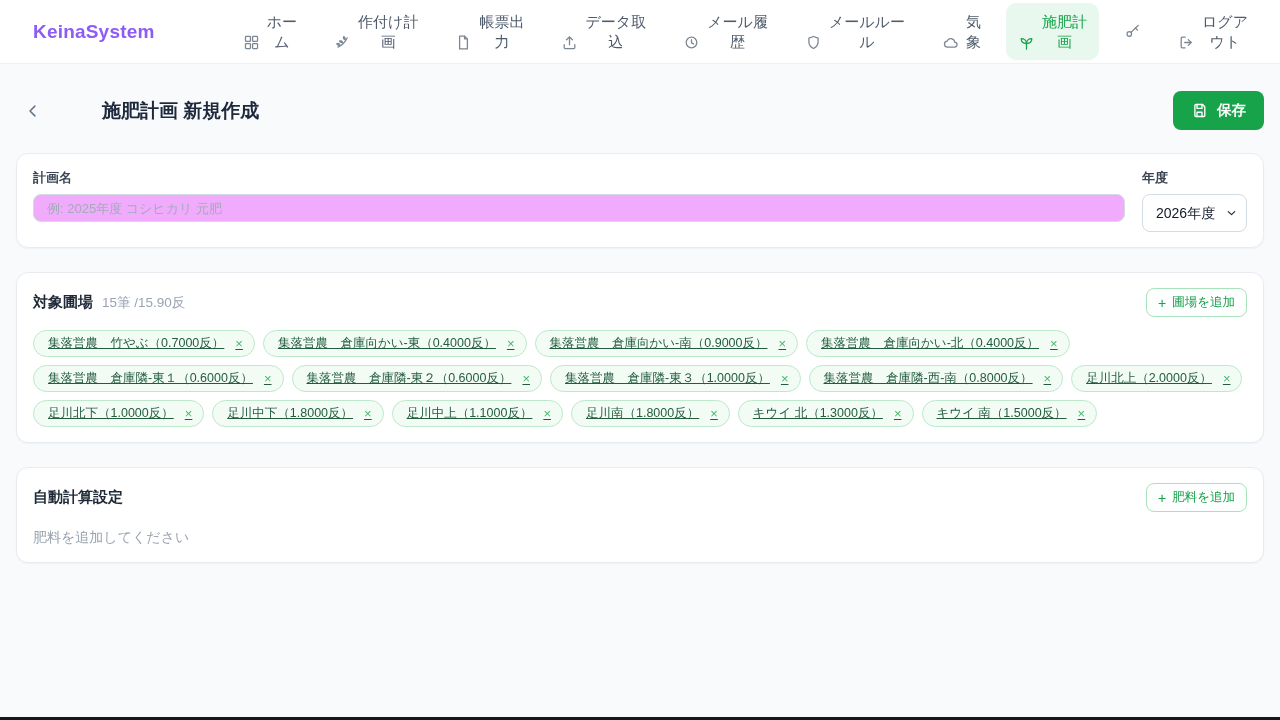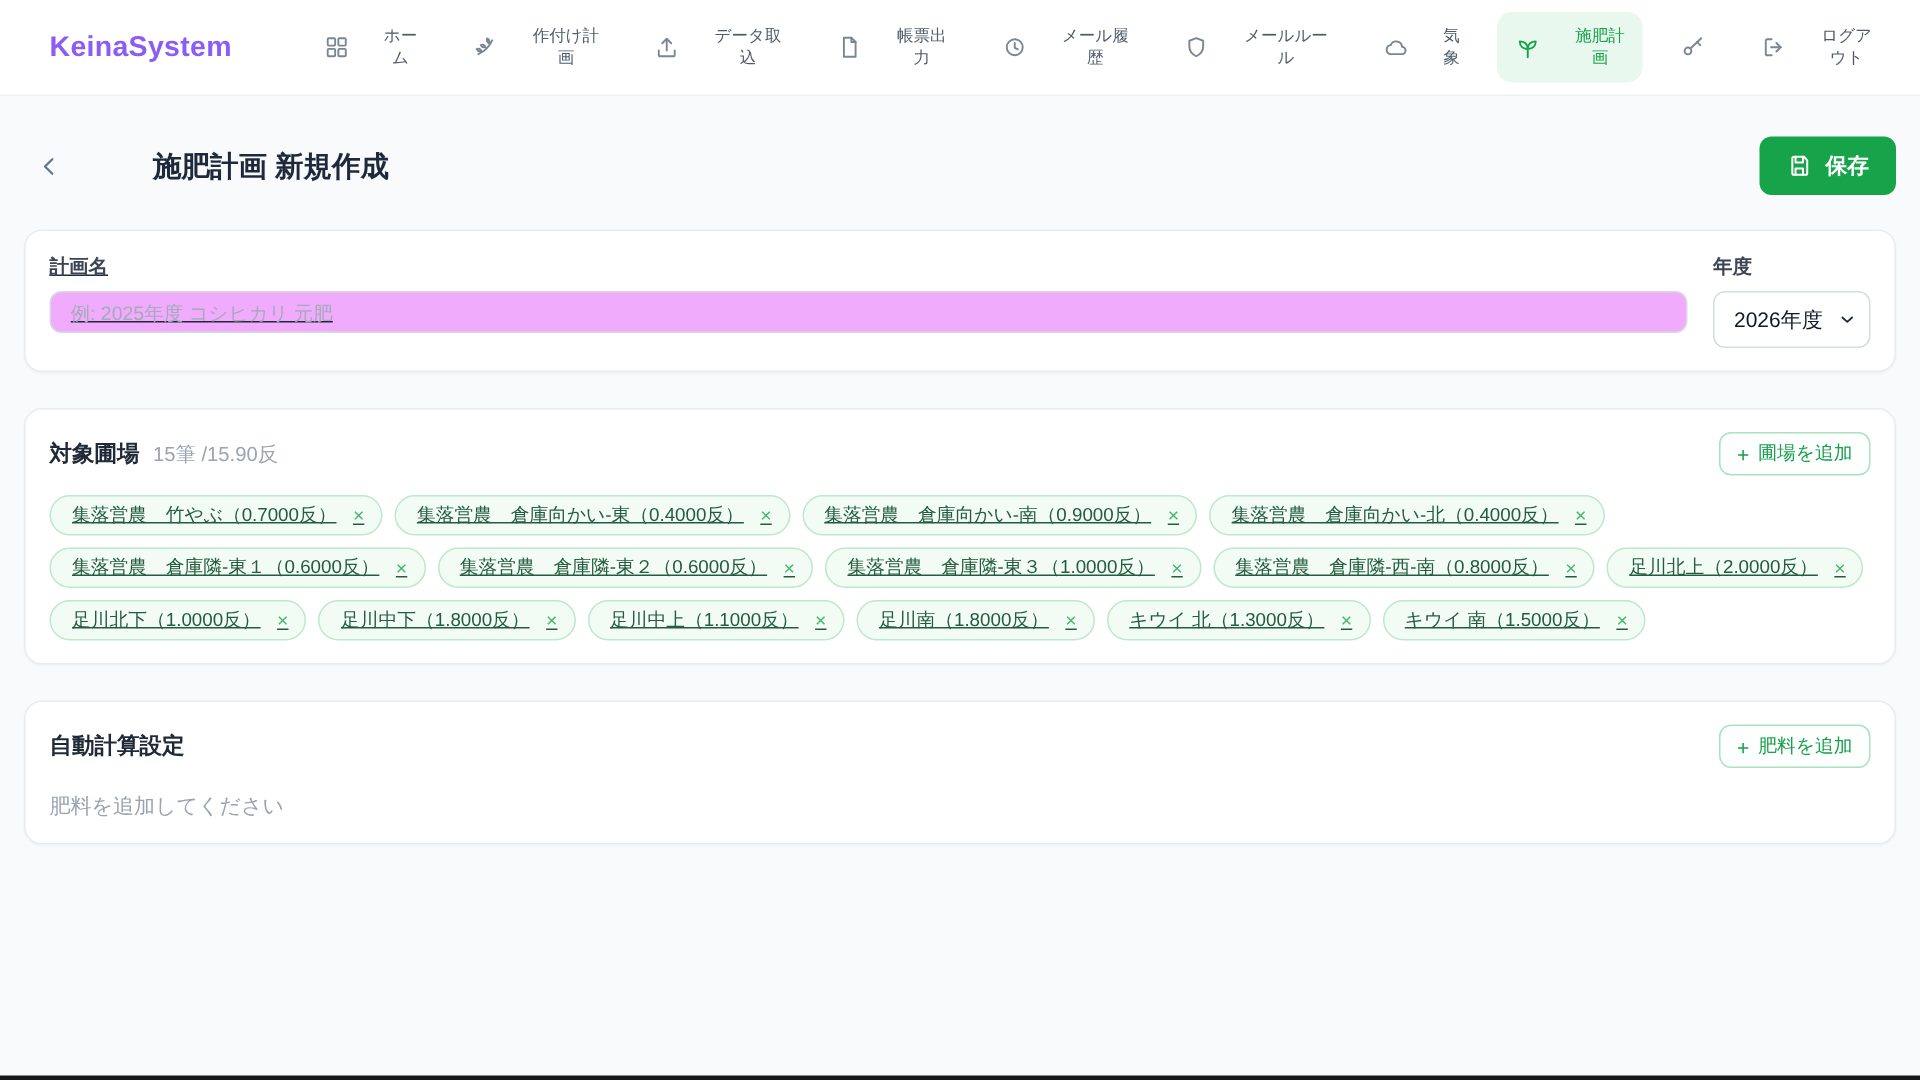--- a/index.html
+++ b/index.html
@@ -5,22 +5,22 @@
   * { margin:0; padding:0; box-sizing:border-box; }
   html,body { width:1280px; height:720px; overflow:hidden; }
   body { font-family:"Liberation Sans", sans-serif; background:#f8fafc; color:#1f2937; }
   button { font-family:inherit; background:none; border:none; cursor:pointer; }
 
   
   .navbar { height:64px; background:#ffffff; display:flex; align-items:center;
             padding:0 20px 0 33px; border-bottom:1px solid #eef1f4; }
   .brand { font-size:19px; font-weight:700; color:#8b5cf6; letter-spacing:.2px; }
   .nav { margin-left:auto; display:flex; align-items:center; gap:13px; }
-  .nav-item { display:flex; align-items:center; gap:23px; padding:9px 12px; border-radius:10px;
-              color:#4f5b6b; font-size:11px; line-height:1.3; }
+  .nav-item { display:flex; align-items:flex-end; gap:7px; padding:9px 12px; border-radius:10px;
+              color:#4f5b6b; font-size:15px; line-height:1.3; }
   .nav-item .nav-icon { display:flex; align-items:center; color:#7b8694; }
   .nav-item svg { width:17px; height:17px; stroke:currentColor; fill:none;
                   stroke-width:1.8; stroke-linecap:round; stroke-linejoin:round; }
   .nav-label { text-align:center; white-space:pre-line; }
   .nav-item.active { background:#e9f8ef; color:#17a34a; }
   .nav-item.active .nav-icon { color:#17a34a; }
 
   
   .page { padding:0 16px; }
   .title-row { display:flex; align-items:center; margin:27px 0 23px;gap:44px; }
@@ -34,21 +34,21 @@
               border-radius:8px; padding:10px 18px; }
   .save-btn svg { width:17px; height:17px; stroke:#ffffff; fill:none; stroke-width:1.9;
                   stroke-linecap:round; stroke-linejoin:round; }
 
   .card { background:#ffffff; border:1px solid #e8ecf1; border-radius:12px;
           padding:15px 16px; margin-bottom:24px; box-shadow:0 1px 2px rgba(16,24,40,.04); }
 
   
   .form-row { display:flex; gap:17px; }
   .field-col { display:flex; flex-direction:column; }
-  .col-plan { flex:1;text-decoration:underline; }
+  .col-plan { flex:1; }
   .col-year { width:105px; }
   .col-variety { width:193px; }
   .field-label { font-size:13px; font-weight:700; color:#3b4554; margin-bottom:7px; }
   .text-input { height:28px; border:1px solid #d5dbe3; border-radius:8px; padding:0 13px;
                 font-size:13px; color:#1f2937; outline:none; width:100%; background:#f0abfc; }
   .text-input::placeholder { color:#a2abb8; }
   .select-wrap { position:relative; }
   select { appearance:none; -webkit-appearance:none; width:100%; height:38px;
            border:1px solid #d5dbe3; border-radius:8px; padding:0 28px 0 13px;
            font-size:14px; color:#111827; background:#fff; outline:none;
@@ -103,37 +103,37 @@
             <path d="M12.3 12c-2.2.4-3.8-.3-4.6-2 1.9-.8 3.6-.4 4.6 2z"></path>
             <path d="M15.8 8.3c.4-2.2-.3-3.8-2-4.6-.8 1.9-.4 3.6 2 4.6z"></path>
           </svg>
         </span>
         <span class="nav-label">作付け計
 画</span>
       </button>
       <button class="nav-item">
         <span class="nav-icon">
           <svg viewBox="0 0 24 24">
+            <path d="M6.5 3h7l4 4v14h-11z"></path>
+            <path d="M13.5 3v4h4"></path>
+          </svg>
+        </span>
+        <span class="nav-label">帳票出
+力</span>
+      </button>
+      <button class="nav-item">
+        <span class="nav-icon">
+          <svg viewBox="0 0 24 24">
             <path d="M4.5 15v4A1.5 1.5 0 0 0 6 20.5h12a1.5 1.5 0 0 0 1.5-1.5v-4"></path>
             <path d="M12 15V4.5"></path>
             <path d="M7.8 8.2L12 4l4.2 4.2"></path>
           </svg>
         </span>
         <span class="nav-label">データ取
 込</span>
-      </button>
-      <button class="nav-item">
-        <span class="nav-icon">
-          <svg viewBox="0 0 24 24">
-            <path d="M6.5 3h7l4 4v14h-11z"></path>
-            <path d="M13.5 3v4h4"></path>
-          </svg>
-        </span>
-        <span class="nav-label">帳票出
-力</span>
       </button>
       <button class="nav-item">
         <span class="nav-icon">
           <svg viewBox="0 0 24 24">
             <circle cx="12" cy="12" r="7.5"></circle>
             <path d="M12 8v4.5l3 1.5"></path>
           </svg>
         </span>
         <span class="nav-label">メール履
 歴</span>

